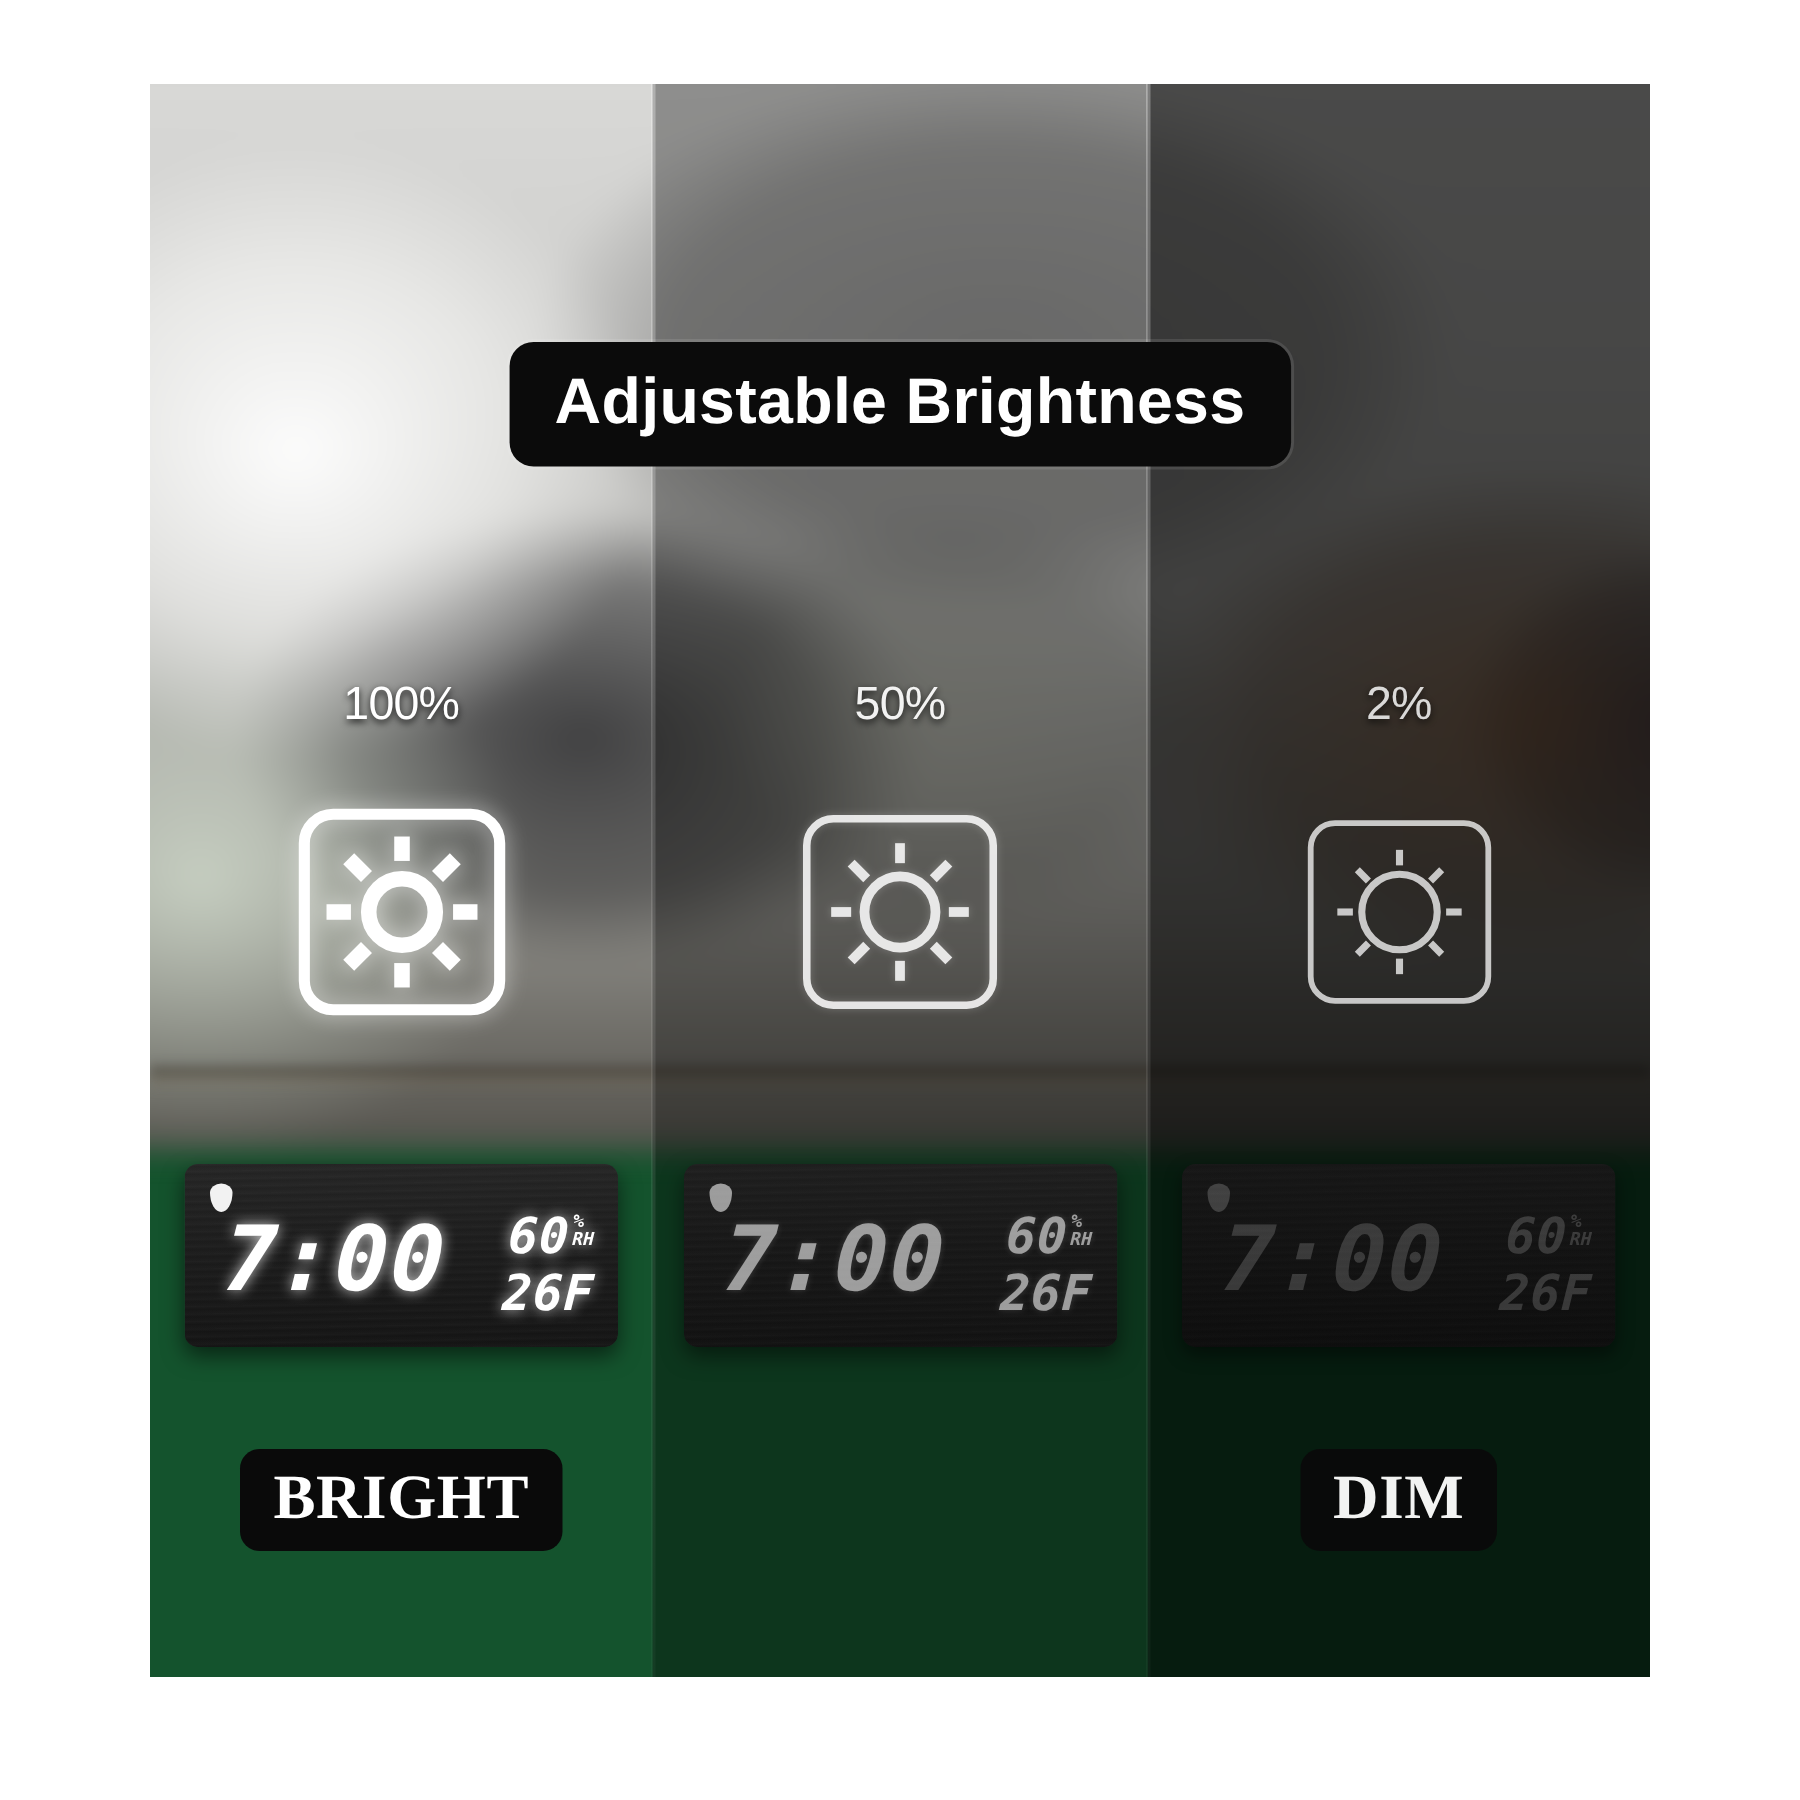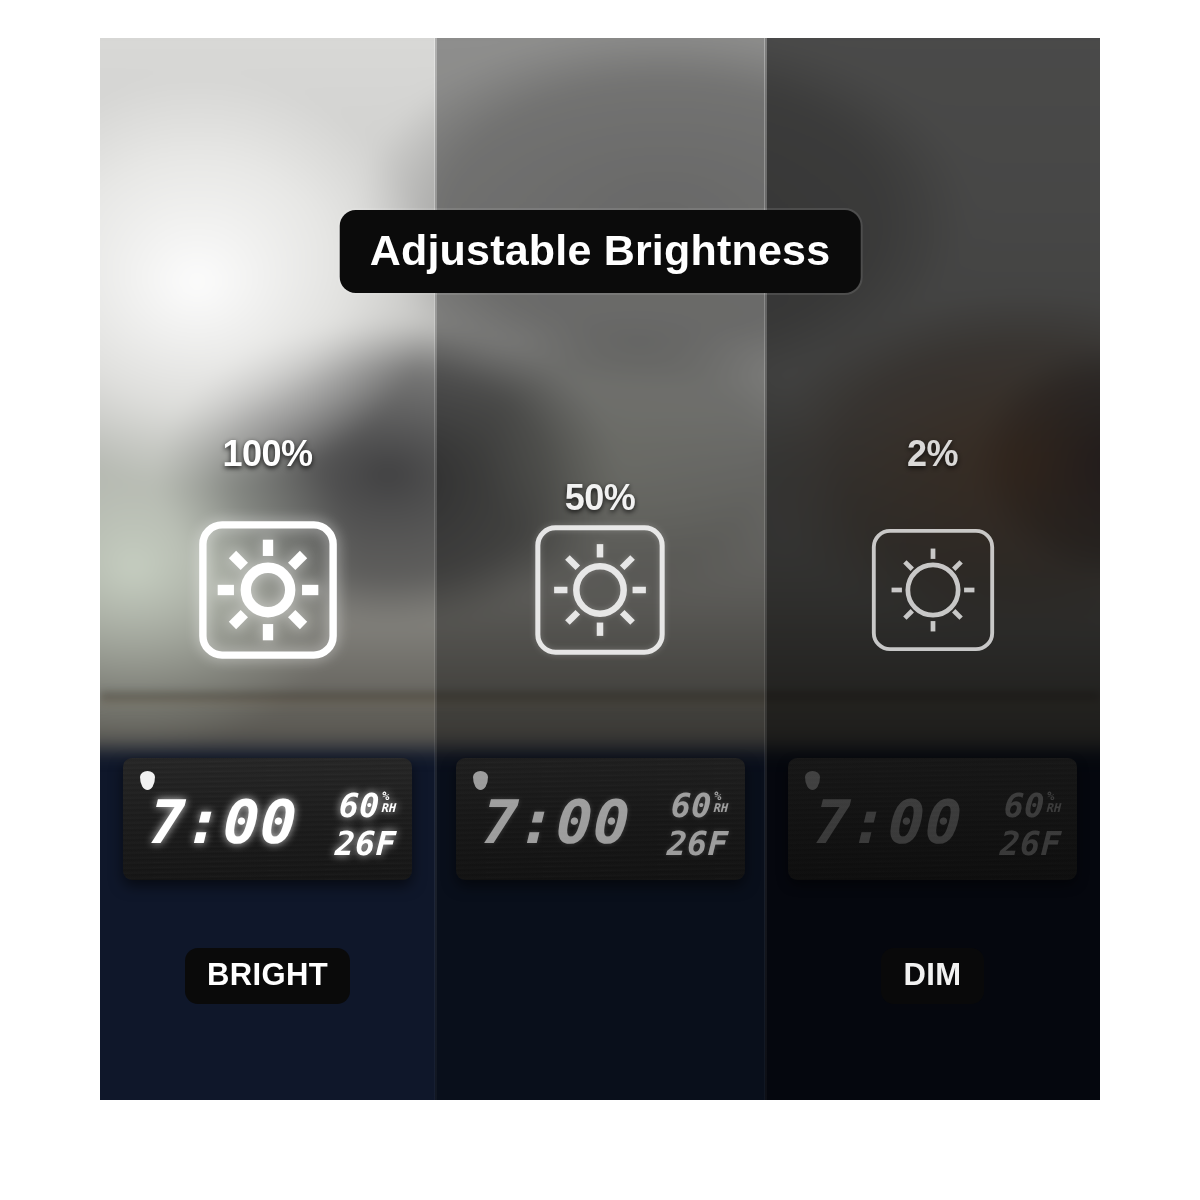--- a/index.html
+++ b/index.html
@@ -21,25 +21,25 @@
     position: relative;
     width: 1200px;
     height: 1200px;
     background: #ffffff;
   }
 
   
   #photo {
     position: absolute;
     left: 100px;
-    top: 38px;
+    top: 56px;
     width: 1000px;
     height: 1062px;
     overflow: hidden;
-    background: #0f172a;
+    background: #14532d;
   }
 
   
   .bg-base {
     position: absolute;
     inset: 0;
   }
   
   .bg-wall {
     position: absolute;
@@ -148,27 +148,27 @@
     flex-direction: column;
     align-items: center;
   }
   .col-1 { left: 0px; }
   .col-2 { left: 335px; width: 330px; }
   .col-3 { left: 665px; }
 
   .pct {
     position: absolute;
     top: 395px;
-    font-size: 36px;
-    font-weight: bold;
+    font-size: 31px;
+    font-weight: normal;
     color: #ffffff;
     text-shadow: 0 2px 5px rgba(0,0,0,0.85);
     letter-spacing: -0.5px;
   }
-  .pct-2 { opacity: 0.92; margin-top: 44px; }
+  .pct-2 { opacity: 0.92; }
   .pct-3 { opacity: 0.82; }
 
   
   .bicon {
     position: absolute;
     top: 478px;
   }
   .bicon svg { display: block; }
 
   .b-1 { opacity: 1.00; filter: drop-shadow(0 0 7px rgba(255,255,255,0.55)); }
@@ -278,24 +278,25 @@
   .drop-3 { opacity: 0.20; }
 
   
   .plabel {
     position: absolute;
     top: 910px;
     background: #0a0a0a;
     color: #ffffff;
     border-radius: 13px;
     padding: 9px 22px 11px 22px;
-    font-size: 31px;
+    font-size: 42px;
     font-weight: bold;
     letter-spacing: 0.4px;
     white-space: nowrap;
+    font-family: Liberation Serif, serif;
   }
   .plabel-3 { opacity: 0.95; }
 </style>
 </head>
 <body>
 
 <div id="stage">
 
   <div id="photo">
 

